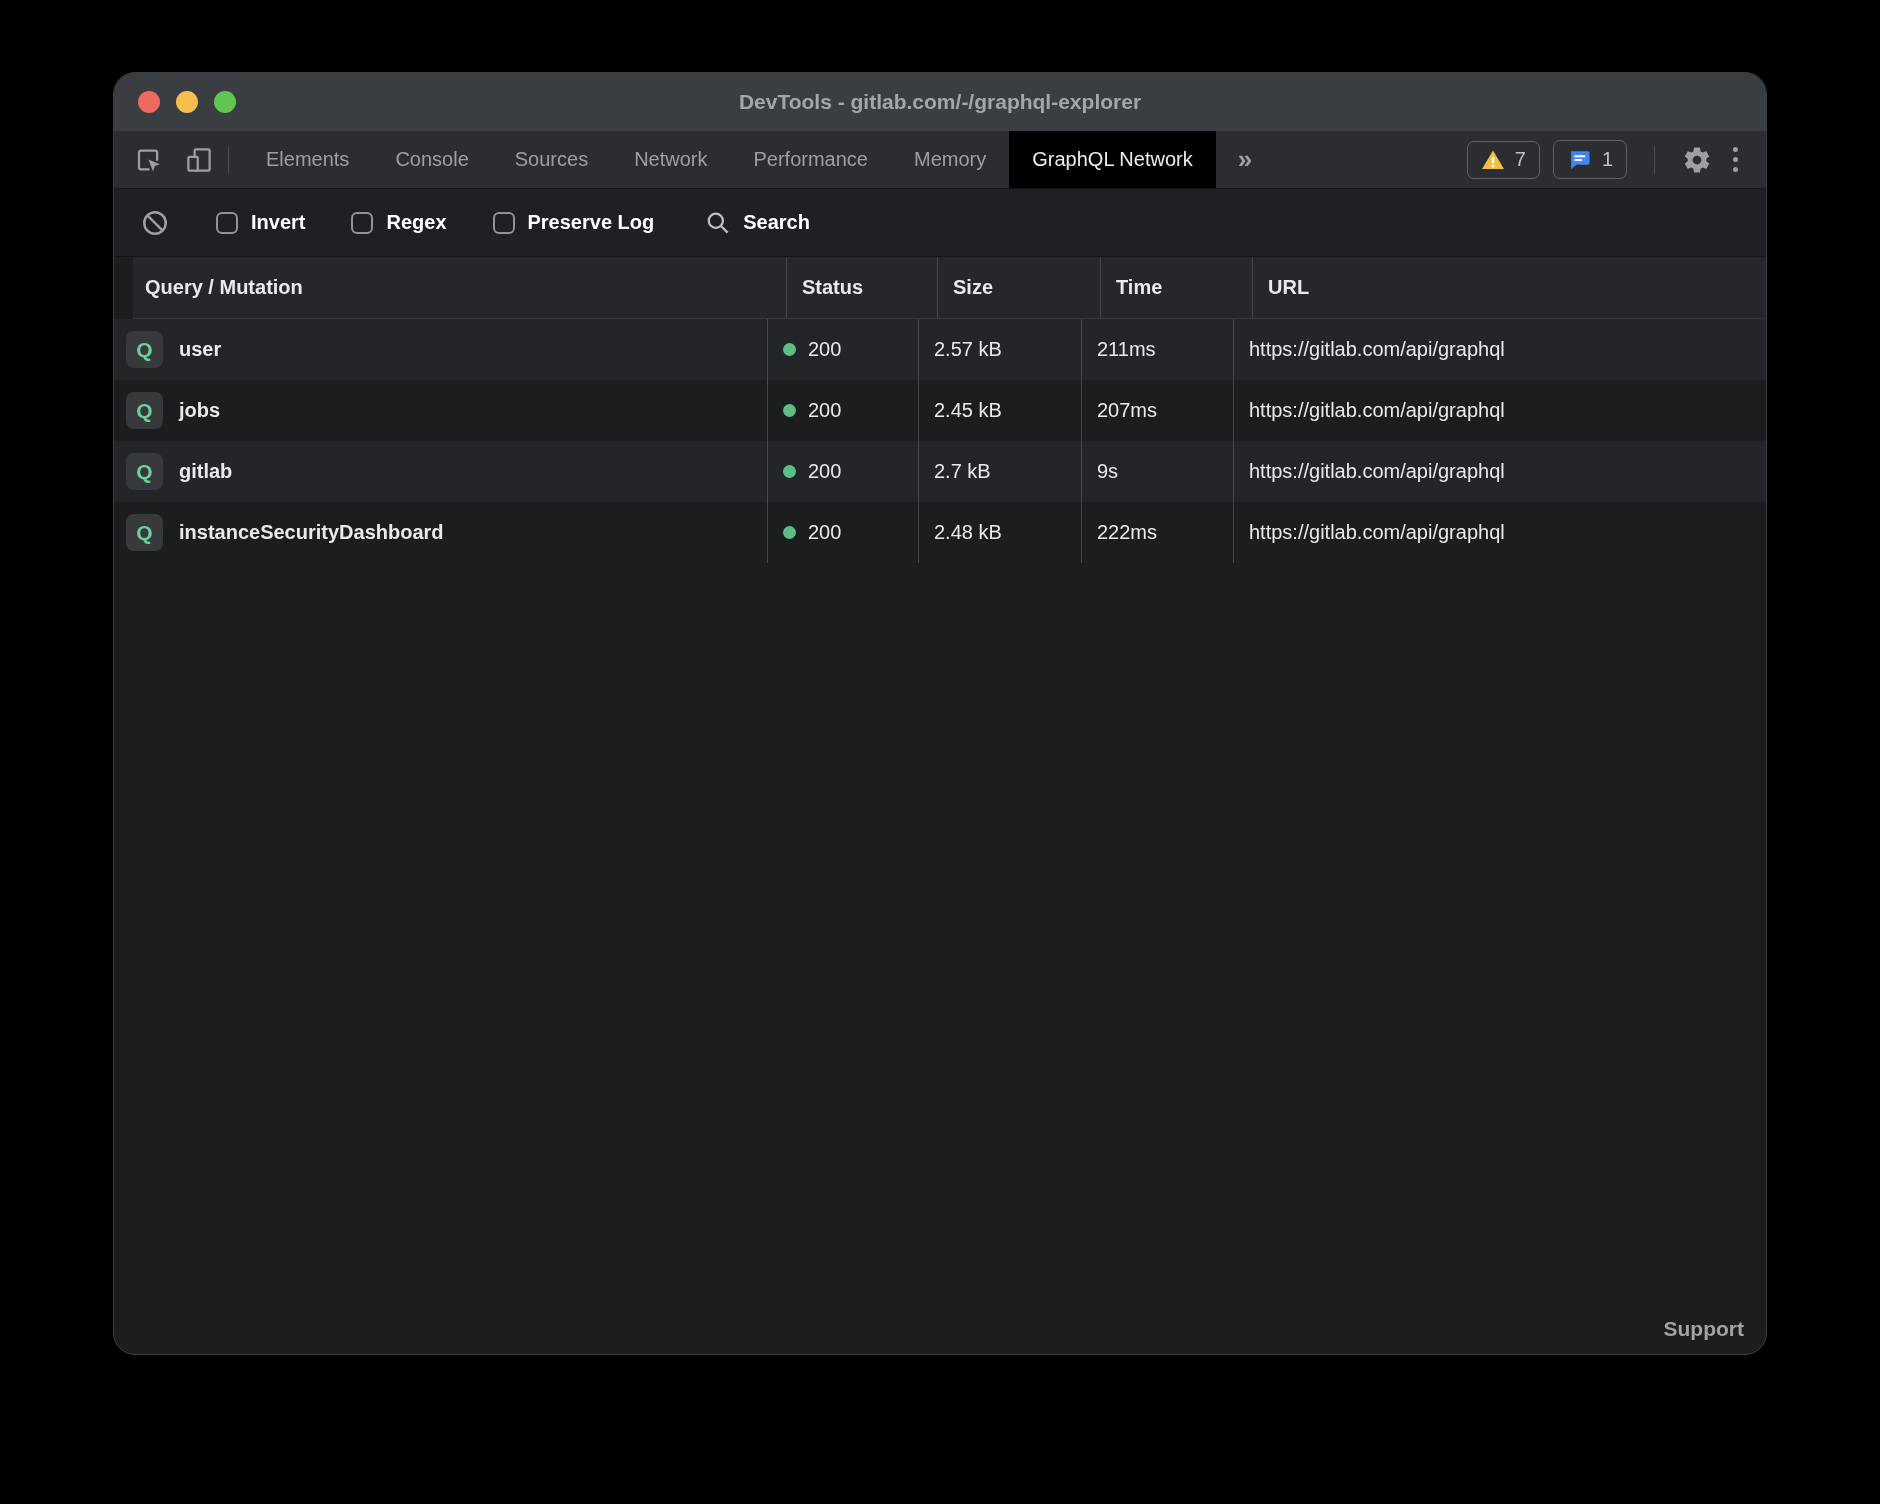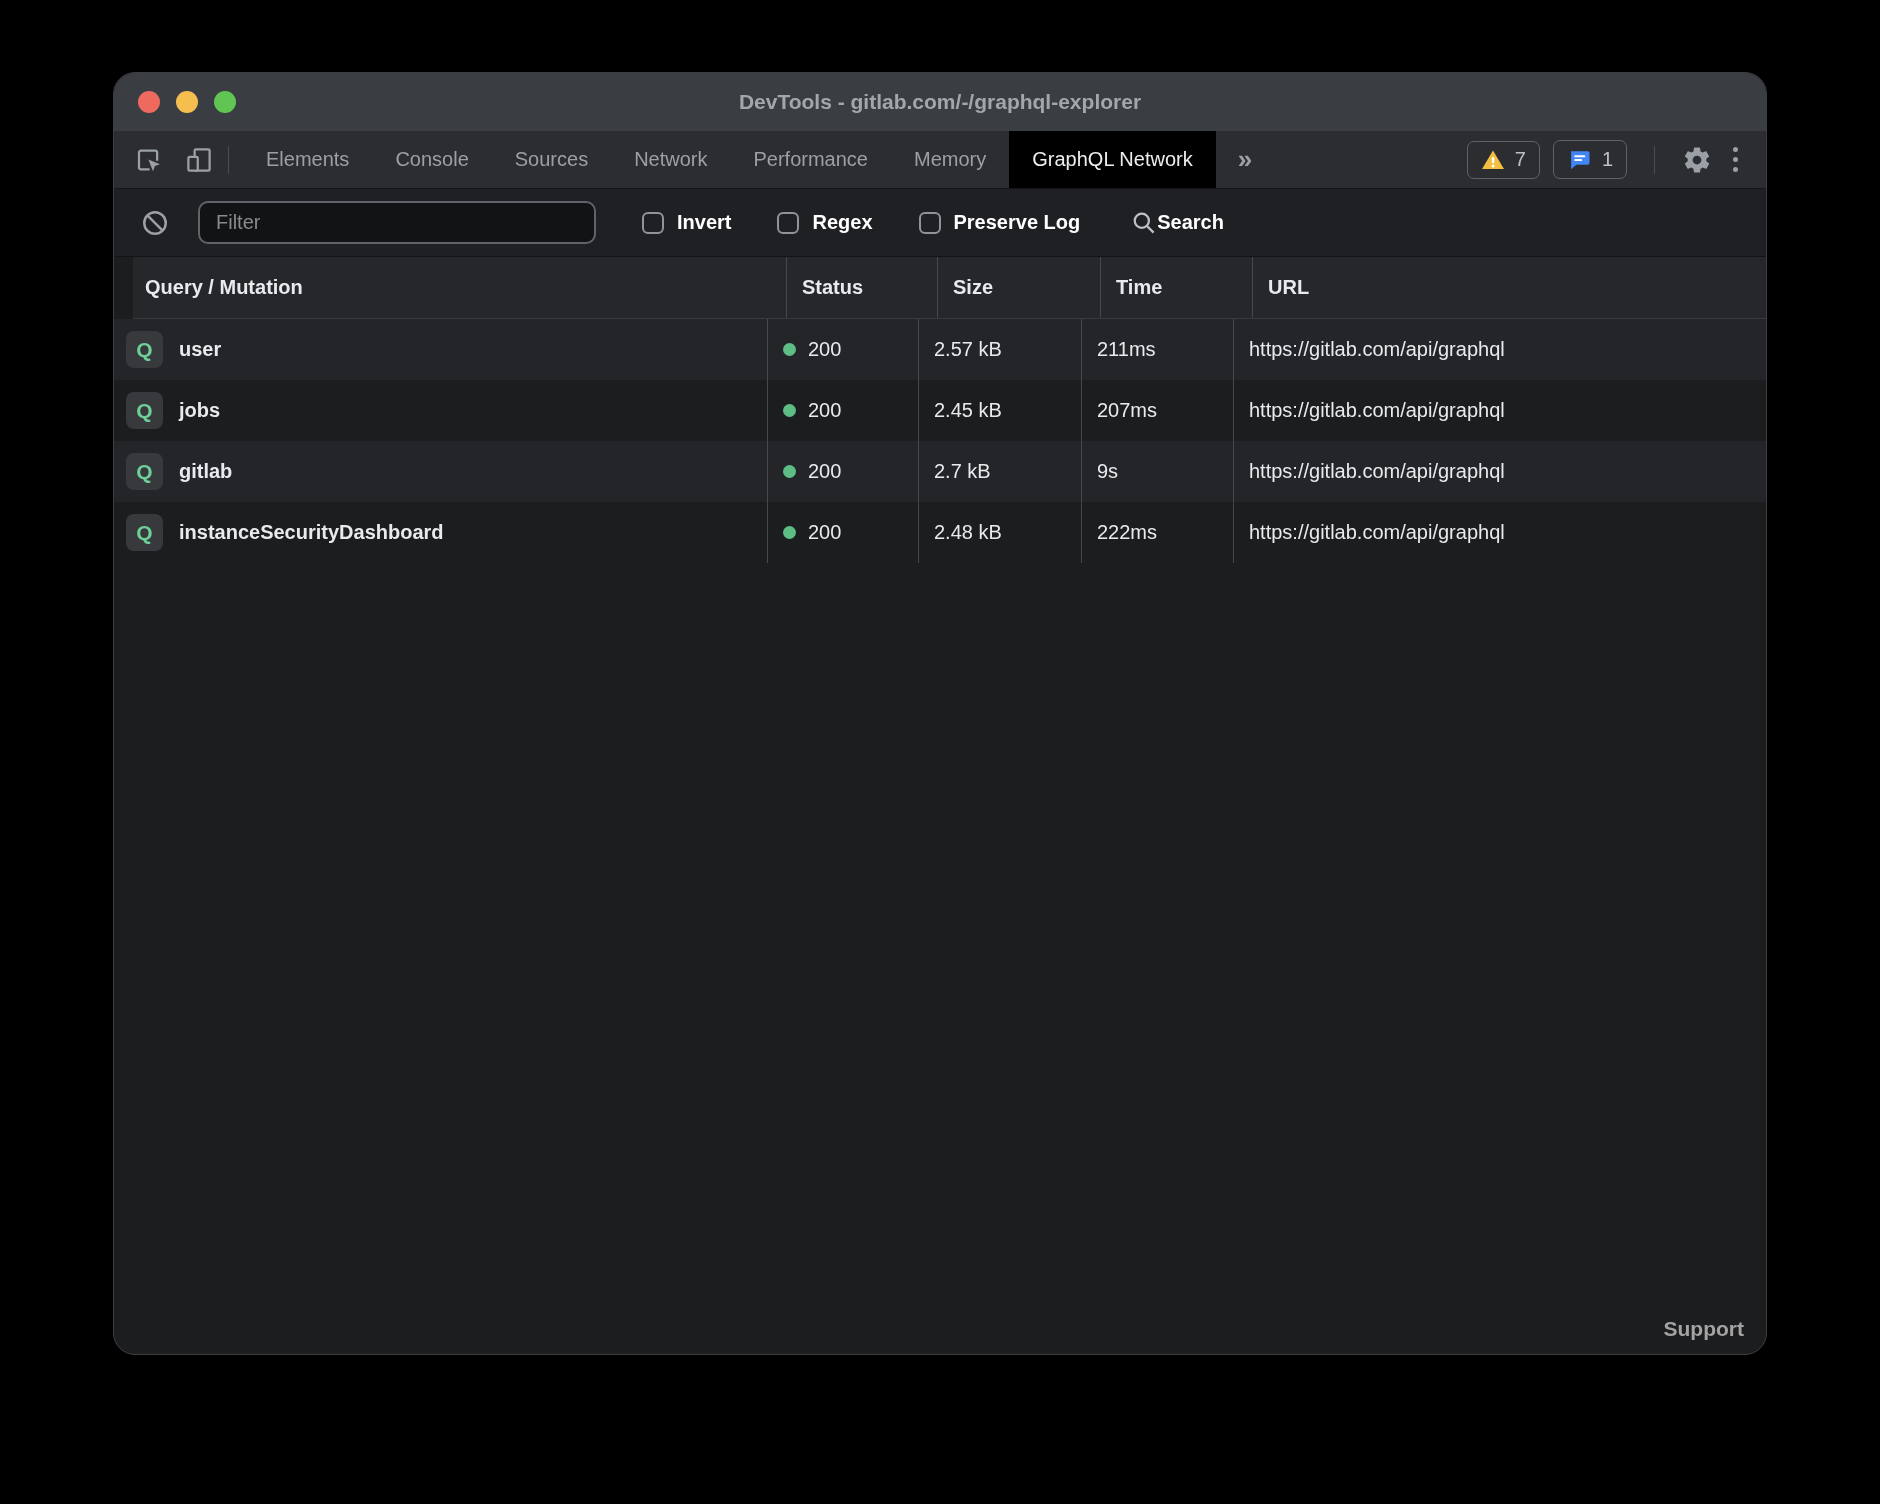--- a/index.html
+++ b/index.html
@@ -39,21 +39,21 @@
   
   .filterbar { height: 68px; background: #1f2023; display: flex; align-items: center;
     padding-left: 26px; border-bottom: 1px solid #121315; }
   .filter-input { width: 398px; height: 43px; margin-left: 28px; background: #121315;
     border: 2px solid #60646a; border-radius: 10px; color: #e8eaed; font-size: 20px;
     padding: 0 16px; outline: none; font-family: "Liberation Sans", sans-serif; }
   .filter-input::placeholder { color: #868b90; }
   .check-group { display: flex; align-items: center; gap: 13px; margin-left: 46px; }
   .checkbox { width: 22px; height: 22px; border: 2px solid #8f9499; border-radius: 6px; background: transparent; }
   .check-label { color: #ffffff; font-weight: 700; font-size: 20px; }
-  .search-group { display: flex; align-items: center; gap: 0; margin-left: 50px; }
+  .search-group { display: flex; align-items: center; gap: 12px; margin-left: 50px; }
 
   
   .grid-row { display: grid; grid-template-columns: 653px 151px 163px 152px 1fr; }
   .thead { height: 62px; background: #26272a; border-bottom: 1px solid #38393c; margin-left: 19px; }
   .thead .cell { font-weight: 700; color: #e9eaed; font-size: 20px; }
   .cell { display: flex; align-items: center; padding-left: 15px; color: #e9eaed; font-size: 20px;
     overflow: hidden; white-space: nowrap; }
   .cell.first { padding-left: 12px; }
   .cell.bordered { border-left: 1px solid #47484b; }
   .trow { height: 61px; }
@@ -147,21 +147,20 @@
     </div>
   </div>
 
   <div class="filterbar">
     <span>
       <svg width="30" height="30" viewBox="0 0 24 24" fill="none" stroke="#9aa0a6" stroke-width="2">
         <circle cx="12" cy="12" r="8.6"></circle>
         <line x1="5.9" y1="5.9" x2="18.1" y2="18.1"></line>
       </svg>
     </span>
-    <input class="filter-input" type="text" placeholder="Filter" style="">
     <div class="check-group">
       <span class="checkbox"></span>
       <span class="check-label">Invert</span>
     </div>
     <div class="check-group">
       <span class="checkbox"></span>
       <span class="check-label">Regex</span>
     </div>
     <div class="check-group">
       <span class="checkbox"></span>

